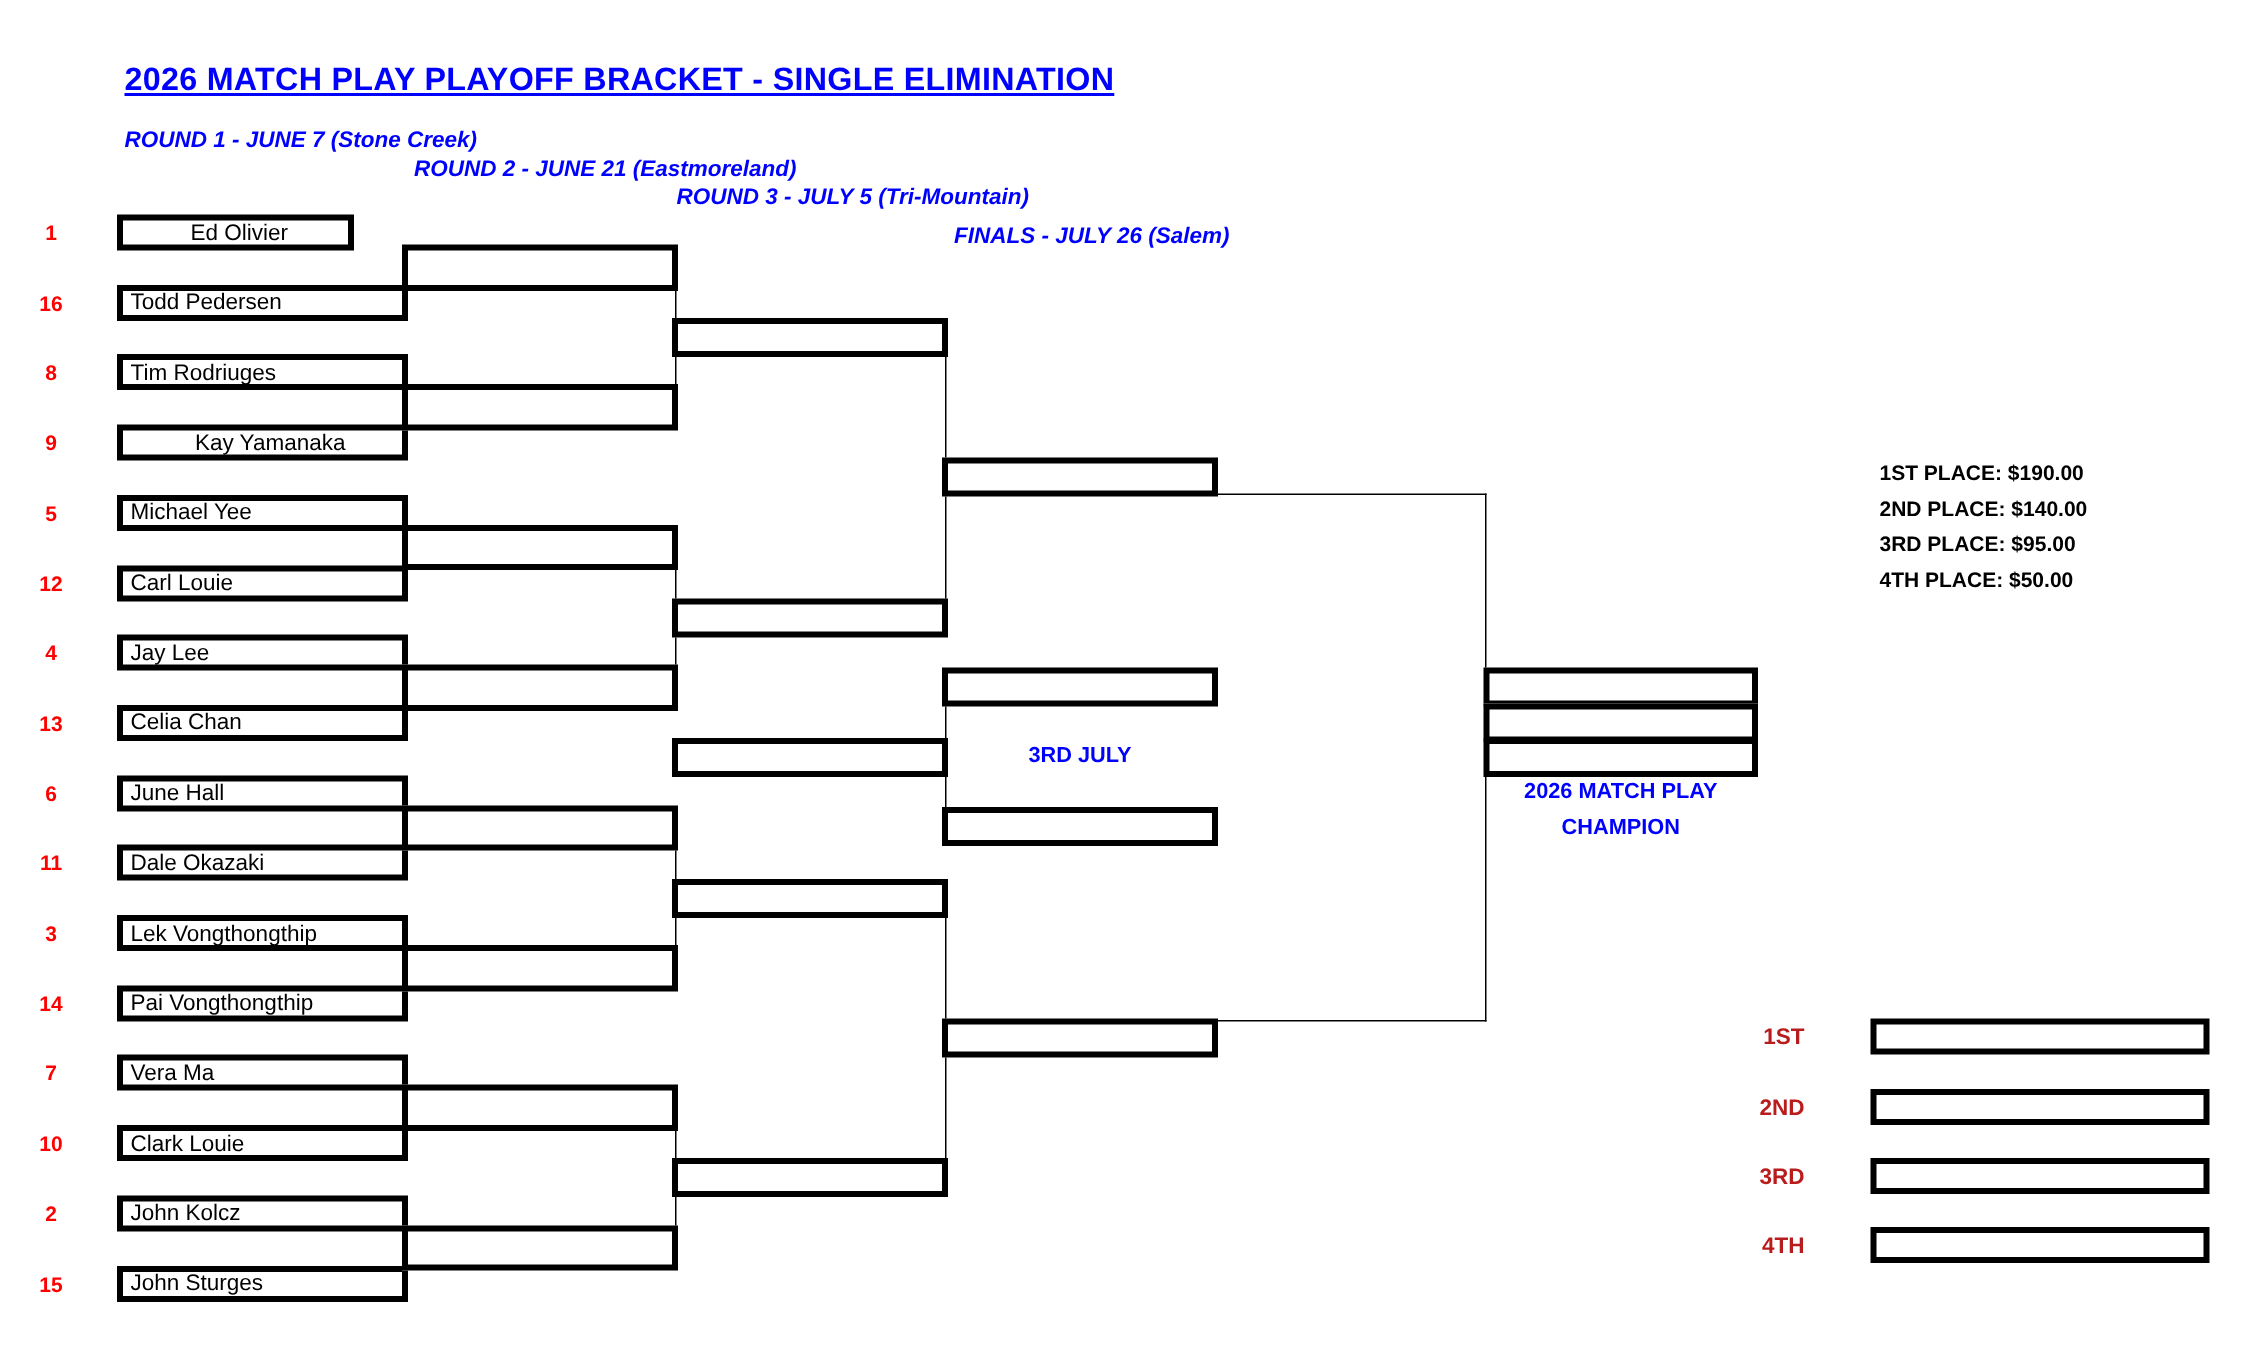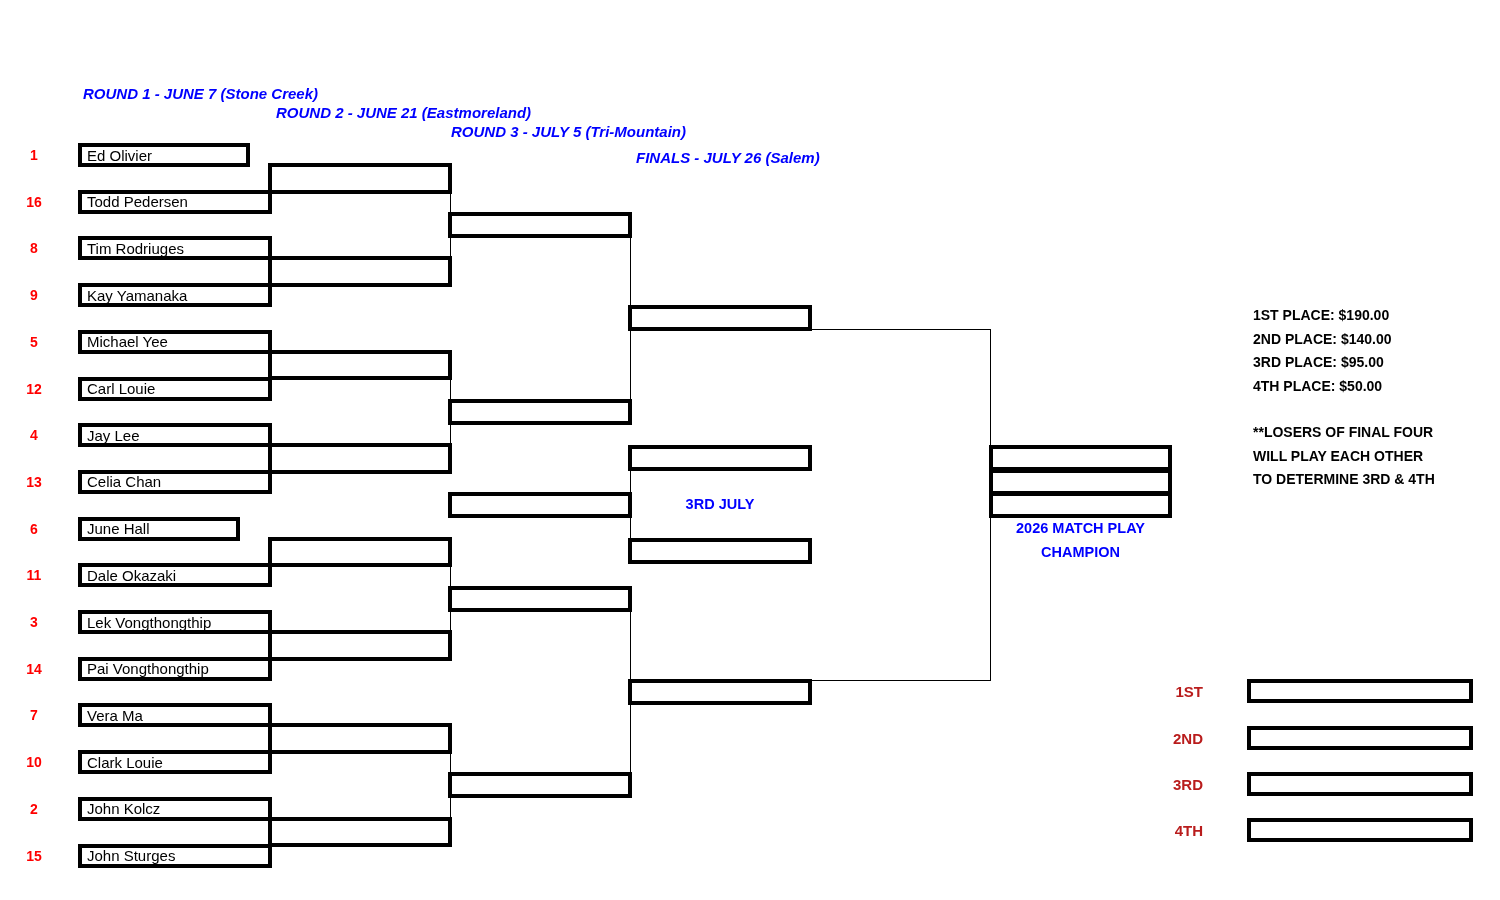--- a/index.html
+++ b/index.html
@@ -41,20 +41,21 @@
   .thirdlbl{
     position:absolute;left:628px;width:184px;top:496px;text-align:center;
     color:#0000FF;font-size:14.5px;font-weight:bold;
   }
 </style>
 </head>
 <body>
 
 <div id="sheet">
 
+  <div class="title">2026 MATCH PLAY PLAYOFF BRACKET - SINGLE ELIMINATION</div>
 
   <div class="roundlbl" style="left:83px;top:85px;">ROUND 1 - JUNE 7 (Stone Creek)</div>
   <div class="roundlbl" style="left:276px;top:104px;">ROUND 2 - JUNE 21 (Eastmoreland)</div>
   <div class="roundlbl" style="left:451px;top:123px;">ROUND 3 - JULY 5 (Tri-Mountain)</div>
   <div class="roundlbl" style="left:636px;top:149px;">FINALS - JULY 26 (Salem)</div>
 
   <div id="bracket">
       <div class="cline" style="left: 450px; top: 191px; width: 1px; height: 24.05px;"></div>
       <div class="cline" style="left: 450px; top: 235.05px; width: 1px; height: 24.35px;"></div>
       <div class="cline" style="left: 450px; top: 377.8px; width: 1px; height: 24.05px;"></div>
@@ -66,53 +67,53 @@
       <div class="cline" style="left: 630px; top: 235.05px; width: 1px; height: 73.4px;"></div>
       <div class="cline" style="left: 630px; top: 328.45px; width: 1px; height: 73.4px;"></div>
       <div class="cline" style="left: 630px; top: 608.65px; width: 1px; height: 73.4px;"></div>
       <div class="cline" style="left: 630px; top: 702.05px; width: 1px; height: 73.4px;"></div>
       <div class="cline" style="left: 630px; top: 468px; width: 1px; height: 73px;"></div>
       <div class="cline" style="left: 810px; top: 329.45px; width: 181px; height: 1px;"></div>
       <div class="cline" style="left: 810px; top: 680.05px; width: 181px; height: 1px;"></div>
       <div class="cline" style="left: 990px; top: 329.45px; width: 1px; height: 117.55px;"></div>
       <div class="cline" style="left: 990px; top: 515px; width: 1px; height: 166.05px;"></div>
       <div class="seed" style="top: 148px;">1</div>
-      <div class="tbox" style="left: 78px; top: 143px; width: 172px; height: 24px;">
+      <div class="tbox" style="left: 78px; top: 143px; width: 158px; height: 24px; justify-content: center;">
         <span class="pname">Ed Olivier</span>
       </div>
       <div class="seed" style="top: 194.7px;">16</div>
       <div class="tbox" style="left: 78px; top: 189.7px; width: 194px; height: 24px;">
         <span class="pname">Todd Pedersen</span>
       </div>
       <div class="seed" style="top: 241.4px;">8</div>
       <div class="tbox" style="left: 78px; top: 236.4px; width: 194px; height: 24px;">
         <span class="pname">Tim Rodriuges</span>
       </div>
       <div class="seed" style="top: 288.1px;">9</div>
-      <div class="tbox" style="left: 78px; top: 283.1px; width: 194px; height: 24px;">
+      <div class="tbox" style="left: 78px; top: 283.1px; width: 194px; height: 24px; padding-left: 43px;">
         <span class="pname">Kay Yamanaka</span>
       </div>
       <div class="seed" style="top: 334.8px;">5</div>
       <div class="tbox" style="left: 78px; top: 329.8px; width: 194px; height: 24px;">
         <span class="pname">Michael Yee</span>
       </div>
       <div class="seed" style="top: 381.5px;">12</div>
       <div class="tbox" style="left: 78px; top: 376.5px; width: 194px; height: 24px; align-items: center;">
         <span class="pname">Carl Louie</span>
       </div>
       <div class="seed" style="top: 428.2px;">4</div>
       <div class="tbox" style="left: 78px; top: 423.2px; width: 194px; height: 24px;">
         <span class="pname">Jay Lee</span>
       </div>
       <div class="seed" style="top: 474.9px;">13</div>
       <div class="tbox" style="left: 78px; top: 469.9px; width: 194px; height: 24px;">
         <span class="pname">Celia Chan</span>
       </div>
       <div class="seed" style="top: 521.6px;">6</div>
-      <div class="tbox" style="left: 78px; top: 516.6px; width: 162px; height: 24px;">
+      <div class="tbox" style="left: 78px; top: 516.6px; width: 194px; height: 24px;">
         <span class="pname">June Hall</span>
       </div>
       <div class="seed" style="top: 568.3px;">11</div>
       <div class="tbox" style="left: 78px; top: 563.3px; width: 194px; height: 24px;">
         <span class="pname">Dale Okazaki</span>
       </div>
       <div class="seed" style="top: 615px;">3</div>
       <div class="tbox" style="left: 78px; top: 610px; width: 194px; height: 24px;">
         <span class="pname">Lek Vongthongthip</span>
       </div>
@@ -163,25 +164,20 @@
   <div class="champtext" style="top:520px;">2026 MATCH PLAY</div>
   <div class="champtext" style="top:544px;">CHAMPION</div>
 
   <div class="sidetext" style="top:304px;">
     <div>1ST PLACE: $190.00</div>
     <div>2ND PLACE: $140.00</div>
     <div>3RD PLACE: $95.00</div>
     <div>4TH PLACE: $50.00</div>
   </div>
 
-  <div class="sidetext" style="top:421px;">
-    <div>**LOSERS OF FINAL FOUR</div>
-    <div>WILL PLAY EACH OTHER</div>
-    <div>TO DETERMINE 3RD &amp; 4TH</div>
-  </div>
 
   <div class="reslbl" style="top:679px;">1ST</div>
   <div class="tbox" style="left:1247px;top:679px;width:226px;height:24px;"></div>
   <div class="reslbl" style="top:726px;">2ND</div>
   <div class="tbox" style="left:1247px;top:726px;width:226px;height:24px;"></div>
   <div class="reslbl" style="top:772px;">3RD</div>
   <div class="tbox" style="left:1247px;top:772px;width:226px;height:24px;"></div>
   <div class="reslbl" style="top:818px;">4TH</div>
   <div class="tbox" style="left:1247px;top:818px;width:226px;height:24px;"></div>
 

